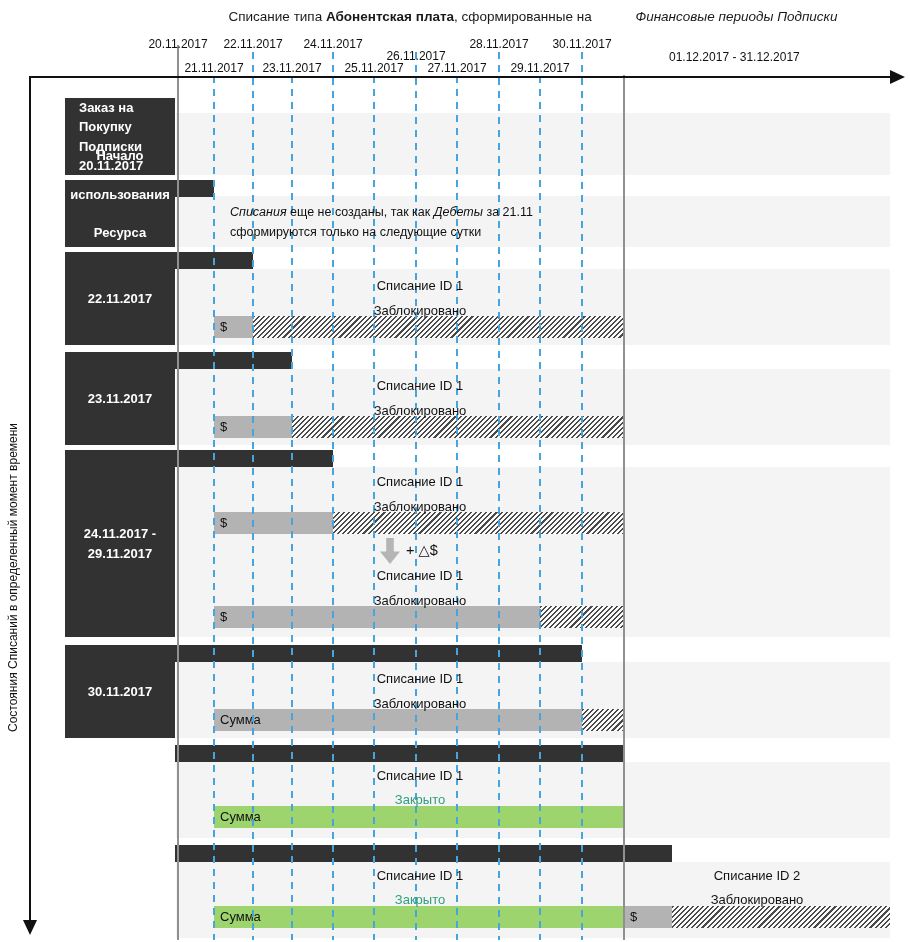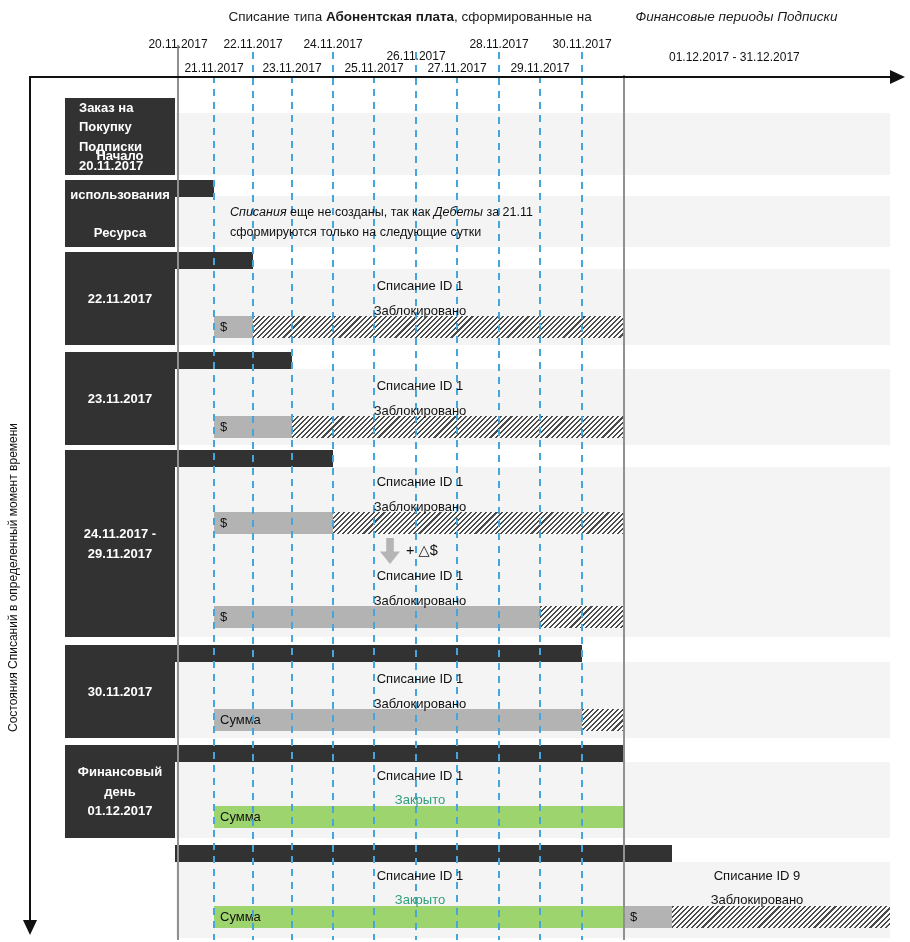--- a/index.html
+++ b/index.html
@@ -148,36 +148,31 @@
       <div>30.11.2017</div>
     </div>
     <div class="top-bar" style="left: 175px; top: 645px; width: 407px;"></div>
     <div class="ctext" style="left: 420px; top: 671px;">Списание ID 1</div>
     <div class="ctext" style="left: 420px; top: 696px;">Заблокировано</div>
     <div class="bar gray" style="left: 214px; top: 709px; width: 368px;">
       <span class="bar-label">Сумма</span>
     </div>
     <div class="bar hatch" style="left: 582px; top: 709px; width: 42px;"></div>
     <div class="row-body" style="left: 176px; top: 762px; width: 714px; height: 76px;"></div>
-    <div class="row-label" style="left: 65px; top: 745px; width: 110px; height: 93px;">
-      <div>Финансовый</div>
-      <div>день</div>
-      <div>01.12.2017</div>
-    </div>
     <div class="top-bar" style="left: 175px; top: 745px; width: 449px;"></div>
     <div class="ctext" style="left: 420px; top: 768px;">Списание ID 1</div>
     <div class="ctext" style="left: 420px; top: 792px; color: rgb(47, 158, 122);">Закрыто</div>
     <div class="bar green" style="left: 214px; top: 806px; width: 410px;">
       <span class="bar-label">Сумма</span>
     </div>
     <div class="row-body" style="left: 176px; top: 862px; width: 714px; height: 76px;"></div>
     <div class="top-bar" style="left: 175px; top: 845px; width: 497px;"></div>
     <div class="ctext" style="left: 420px; top: 868px;">Списание ID 1</div>
     <div class="ctext" style="left: 420px; top: 892px; color: rgb(47, 158, 122);">Закрыто</div>
-    <div class="ctext" style="left: 757px; top: 868px;">Списание ID 9</div>
+    <div class="ctext" style="left: 757px; top: 868px;">Списание ID 2</div>
     <div class="ctext" style="left: 757px; top: 892px;">Заблокировано</div>
     <div class="bar green" style="left: 214px; top: 906px; width: 410px;">
       <span class="bar-label">Сумма</span>
     </div>
     <div class="bar gray" style="left: 624px; top: 906px; width: 48px;">
       <span class="bar-label">$</span>
     </div>
     <div class="bar hatch" style="left: 672px; top: 906px; width: 218px;"></div>
   </div>
 

